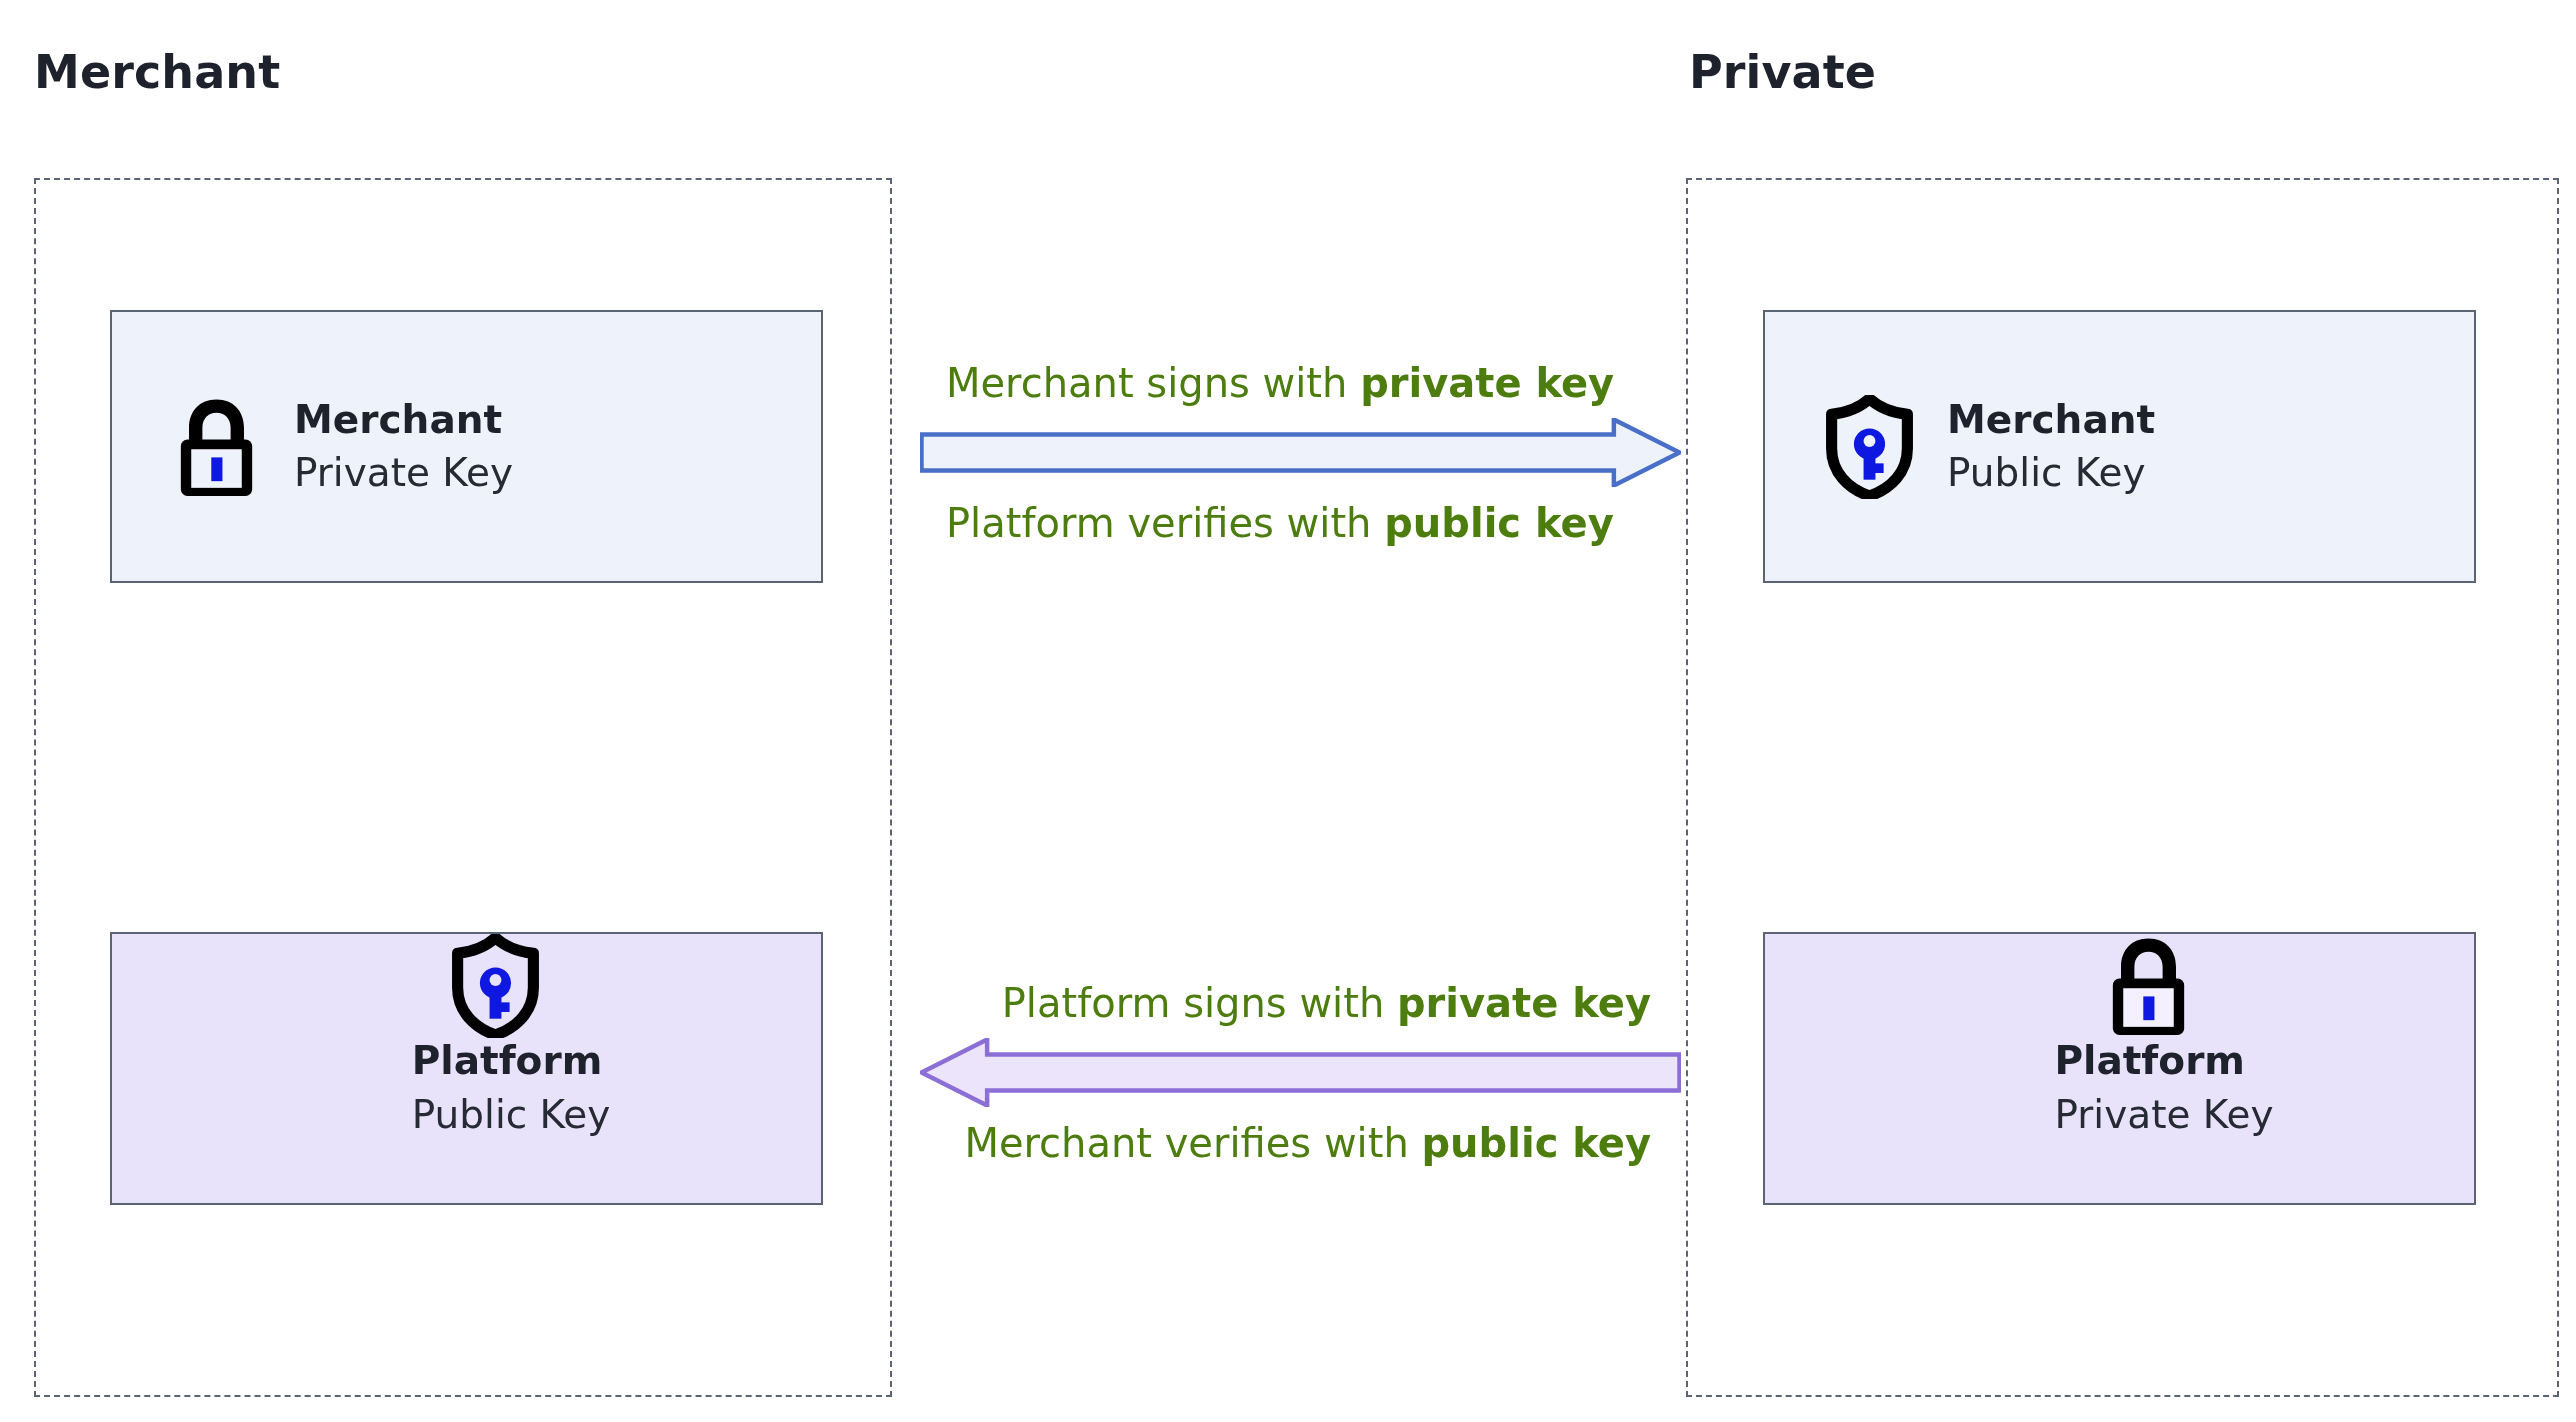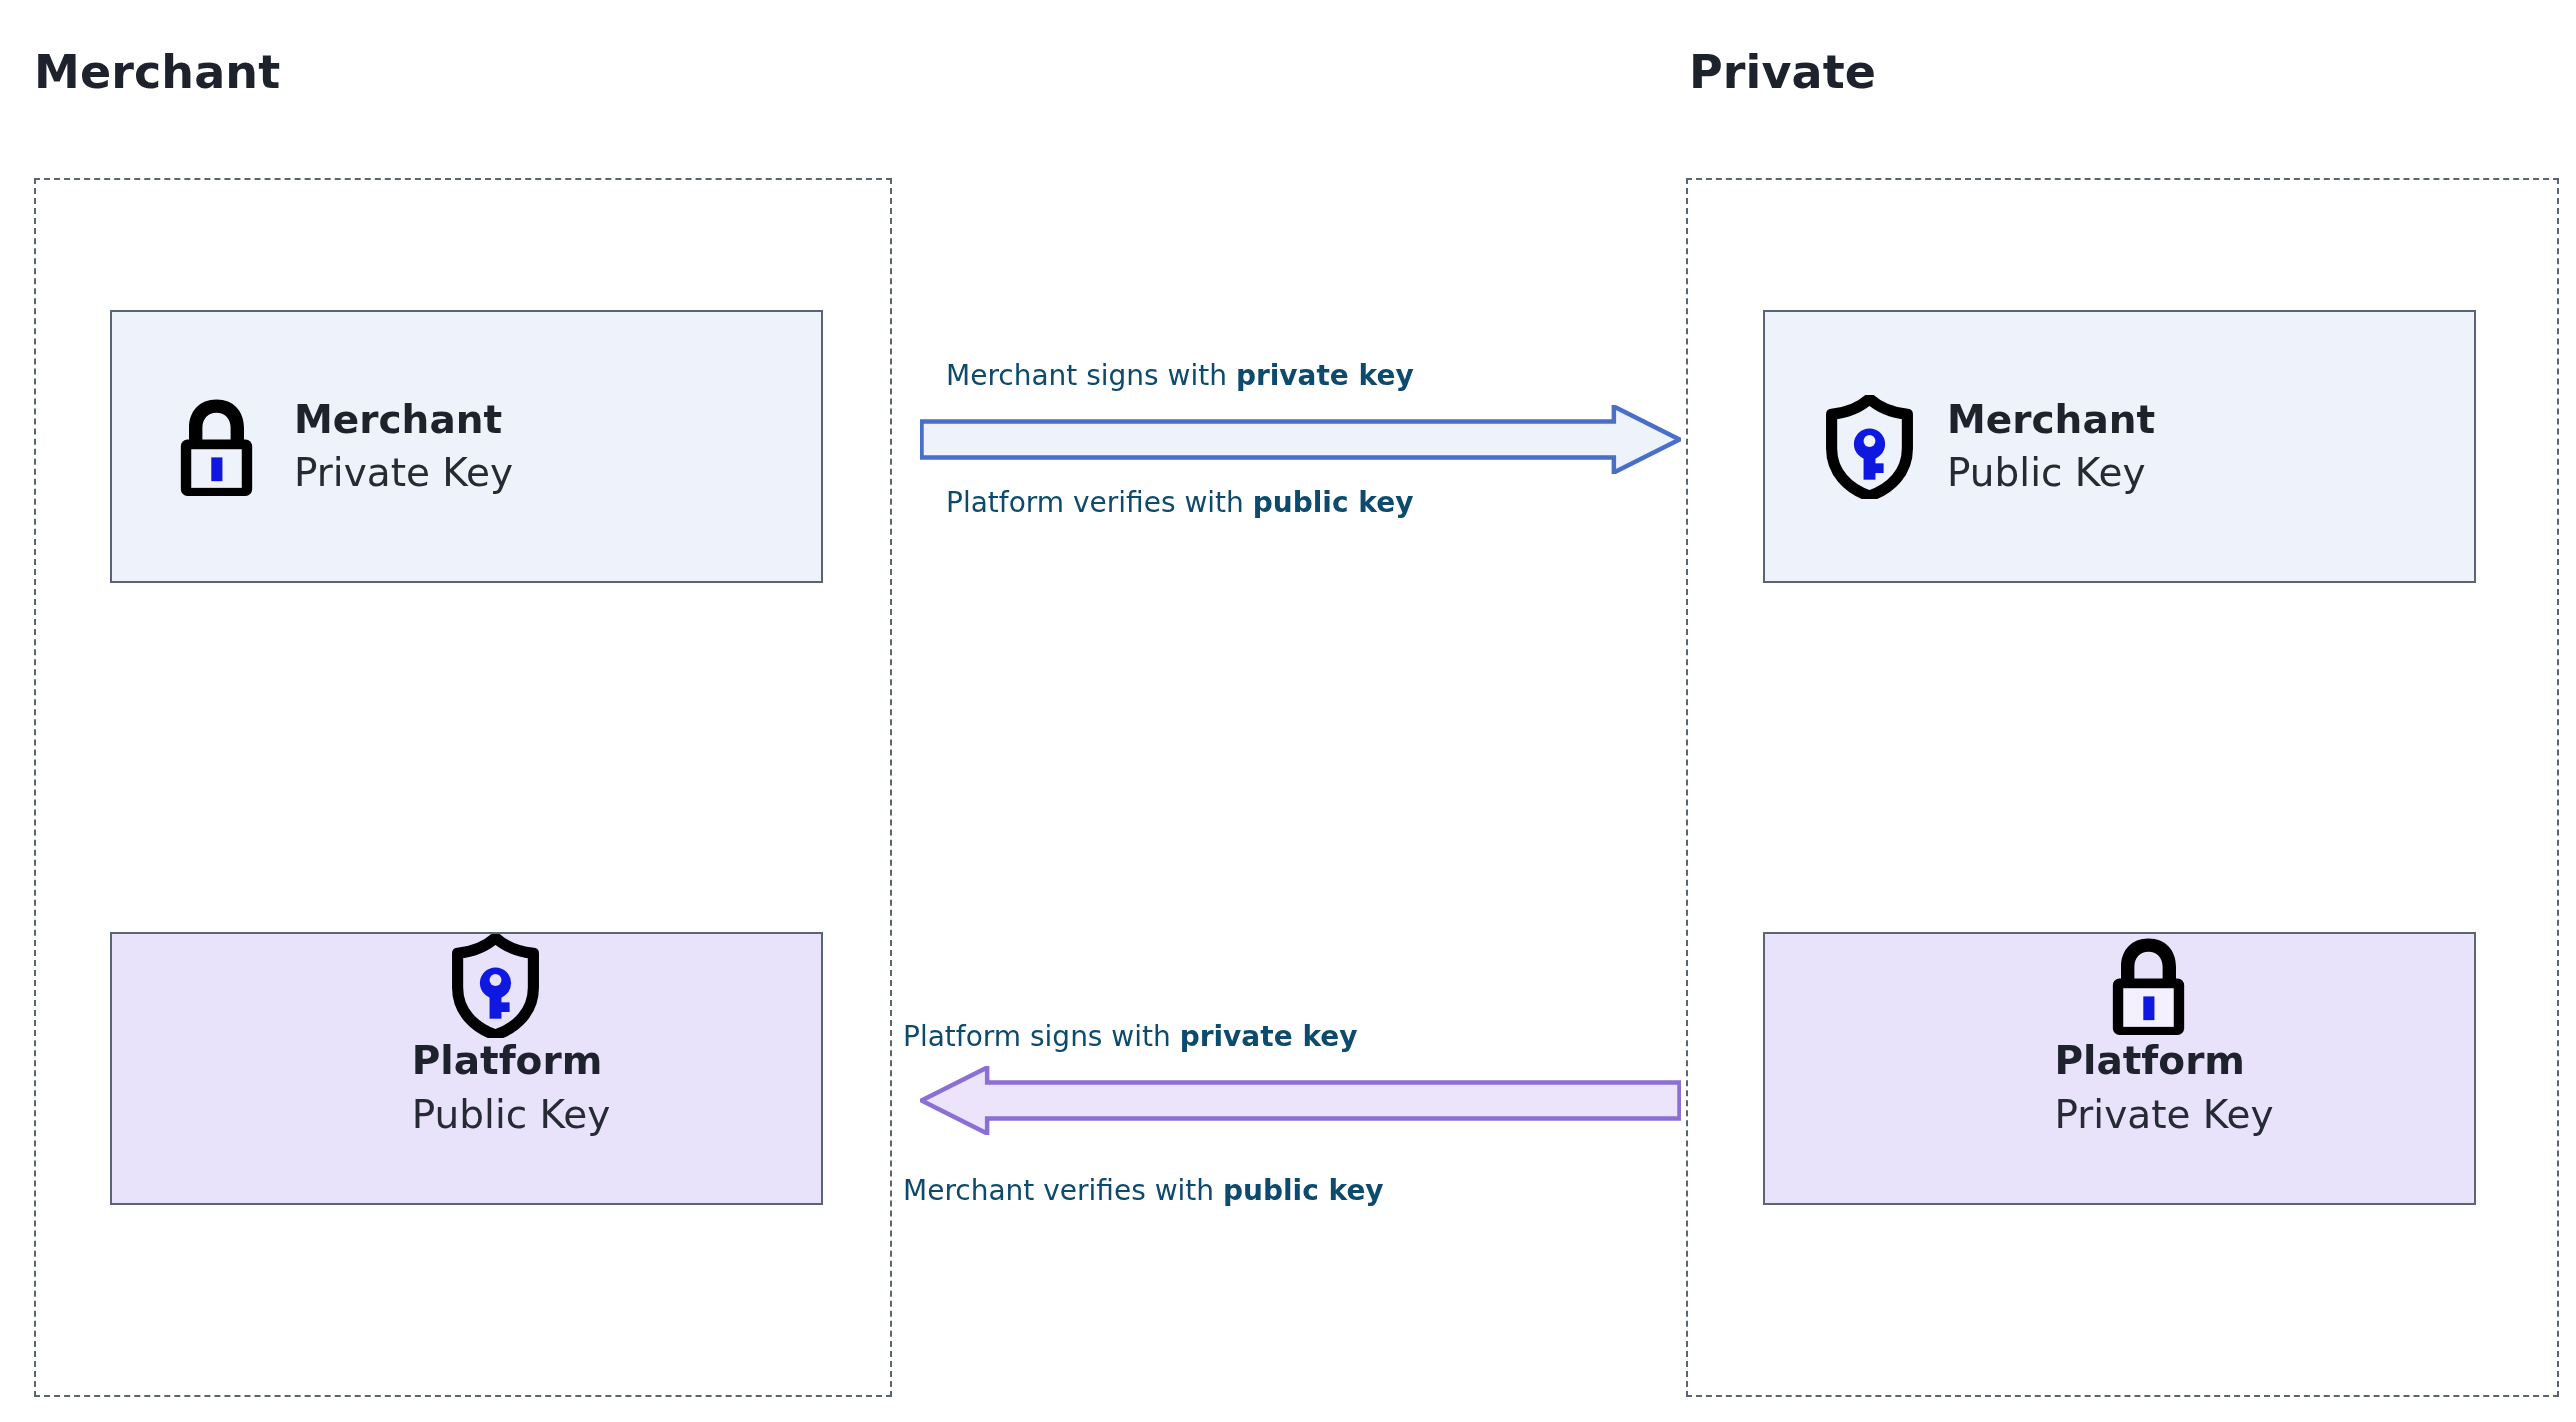--- a/index.html
+++ b/index.html
@@ -94,30 +94,30 @@
   
   .flow {
     position: absolute;
     left: 903px;
     width: 776px;
   }
   #flow-top    { top: 349px; }
   #flow-bottom { top: 969px; }
 
   .flow-label {
-    font-size: 28px;
-    color: #0c4a6e;
+    font-size: 40px;
+    color: #4d7c0f;
     font-weight: 400;
     line-height: 1.1;
     white-space: nowrap;
     text-align: center;
   }
   .flow-label b { font-weight: 700; }
   #flow-top .flow-label      { text-align: left; padding-left: 43px; }
-  #flow-bottom .flow-label   { text-align: left; padding-right: 28px; margin-top: 41px; }
+  #flow-bottom .flow-label   { text-align: right; padding-right: 28px; }
 
   .flow-arrow {
     display: block;
     width: 761px;
     height: 69px;
     margin: 13.4px 0 13.4px 17px;
   }
 
   
 </style>

